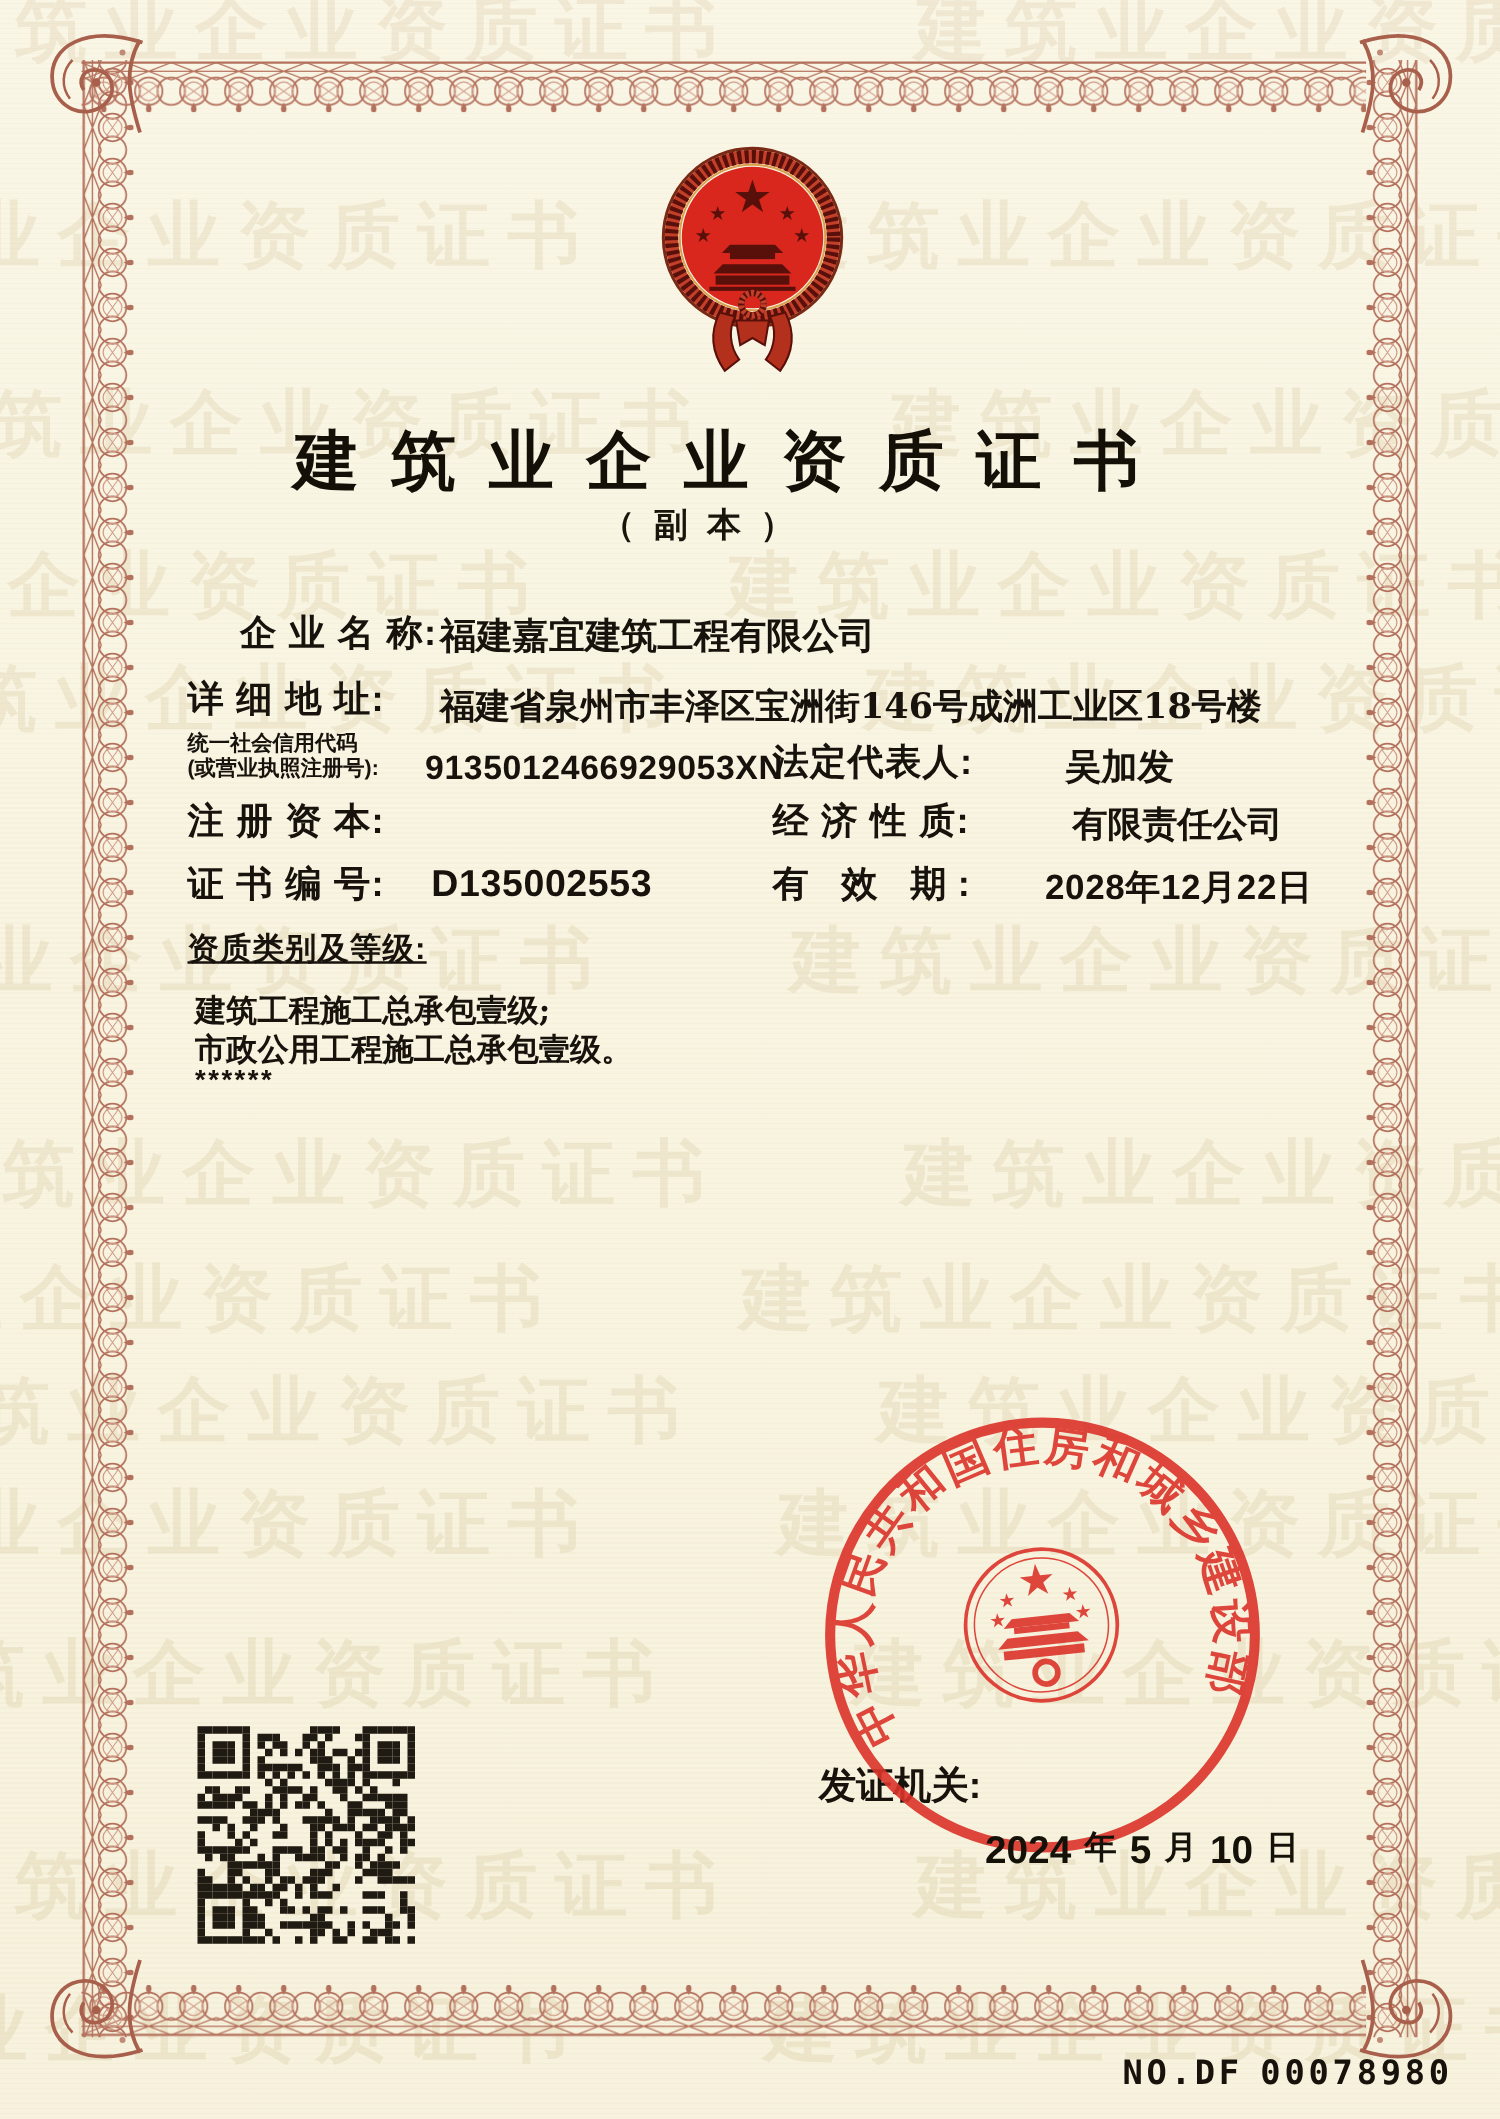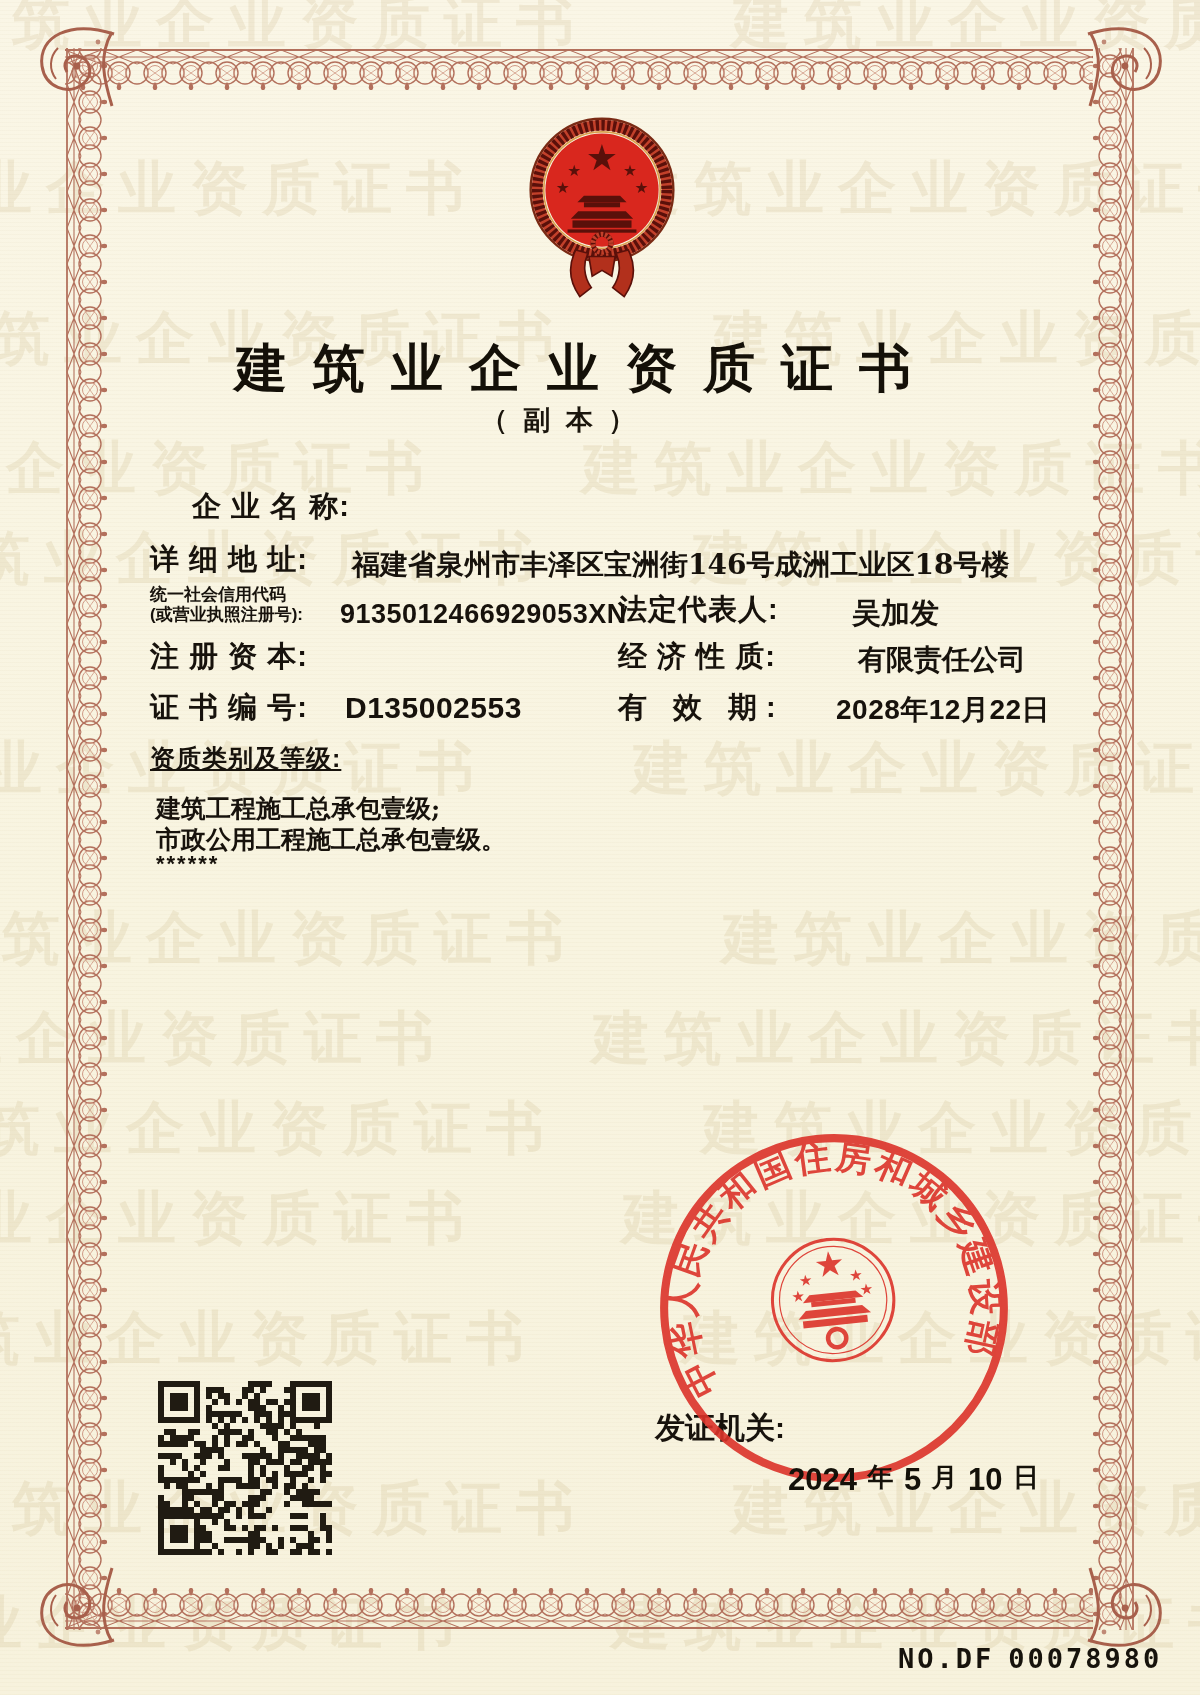--- a/index.html
+++ b/index.html
@@ -182,20 +182,21 @@
       <path d="M84,176 L116,176 L112,200 L100,193 L88,200 Z"></path>
       <path d="M68,168 C58,188 60,207 73,225 L87,214 C77,200 77,184 83,172 Z"></path>
       <path d="M132,168 C142,188 140,207 127,225 L113,214 C123,200 123,184 117,172 Z"></path>
     </g>
   </svg>
 
   <div class="abs subtitle">（ 副 本 ）</div>
   <div class="abs title">建筑业企业资质证书</div>
 
   <div class="abs lbl" style="left:150px;top:487px;margin-left:42px;">企 业 名 称:</div>
+  <div class="abs val-kai" style="left:352px;top:489px;">福建嘉宜建筑工程有限公司</div>
 
   <div class="abs lbl" style="left:150px;top:540px;">详 细 地 址:</div>
   <div class="abs val-kai" style="left:352px;top:546px;font-size:28px;">福建省泉州市丰泽区宝洲街146号成洲工业区18号楼</div>
 
   <div class="abs lbl-sm" style="left:150px;top:585px;">
     <div>统一社会信用代码</div>
     <div>(或营业执照注册号):</div>
   </div>
   <div class="abs val-num" style="left:340px;top:599px;font-size:27px;">9135012466929053XN</div>
   <div class="abs lbl" style="left:618px;top:590px;">法定代表人:</div>

